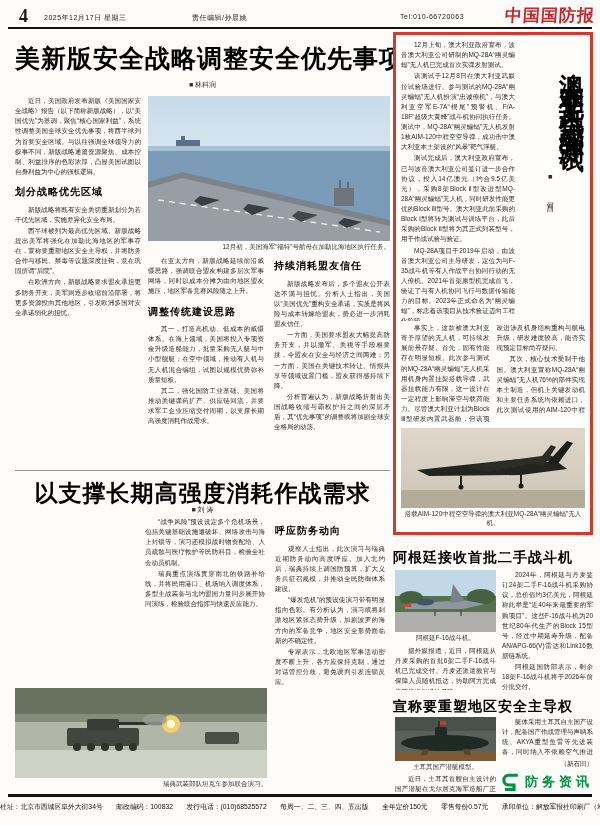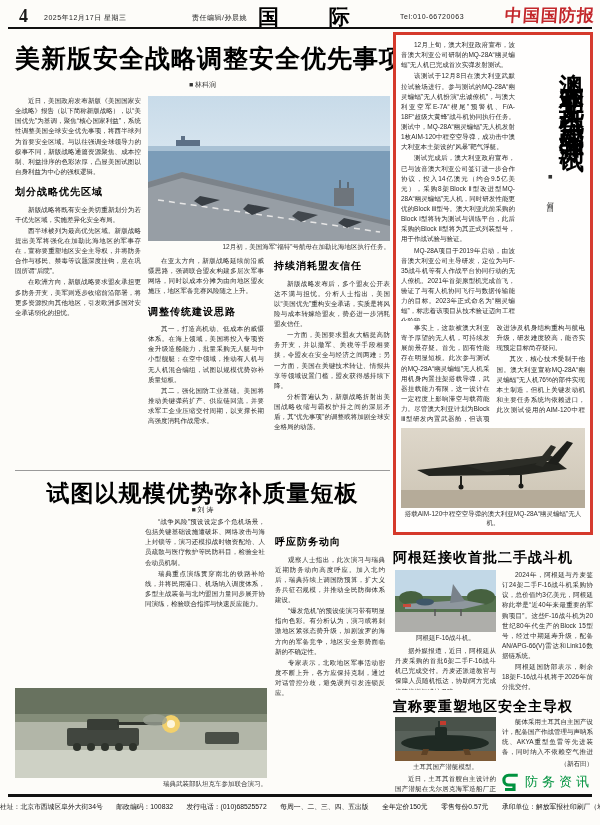--- a/index.html
+++ b/index.html
@@ -31,35 +31,34 @@
   .aus-c1{width:114px;overflow:hidden;}
   .aus-headcol{flex:1;display:flex;justify-content:flex-end;padding-top:14px;}
   .v-byline{writing-mode:vertical-rl;text-orientation:upright;font-size:7.5px;color:#333;margin-top:118px;margin-right:4px;letter-spacing:3px;}
   .v-head{writing-mode:vertical-rl;text-orientation:upright;font-size:25px;font-weight:bold;line-height:1.05;letter-spacing:6px;color:#000;}
   .aus-rowB{columns:2;column-gap:7px;height:102px;overflow:hidden;margin-top:2px;}
   
   .mini{display:flex;gap:6px;}
   .mini .ml{width:101px;flex:none;}
   .mini .mr{flex:1;overflow:hidden;}
   .badge{display:flex;align-items:center;justify-content:flex-end;gap:5px;margin-top:3px;}
-  .badge-label{font-size:13px;font-weight:normal;color:#00923f;letter-spacing:4px;white-space:nowrap;}
+  .badge-label{font-size:13px;font-weight:bold;color:#00923f;letter-spacing:4px;white-space:nowrap;}
   .credit{text-align:right;text-indent:0 !important;}
   .footer-line{font-size:6.8px;color:#111;text-align:center;white-space:nowrap;}
 </style>
 </head>
 <body>
 
 <div class="page">
 
   <div class="abs" style="left:16px;top:6px;">
     <span class="pageno">4</span>
   </div>
   <div class="abs meta" style="left:44px;top:13px;">2025年12月17日 星期三</div>
   <div class="abs meta" style="left:192px;top:13px;">责任编辑/孙晨姚</div>
-  <div class="abs section-title" style="left:258px;top:3px;">国 际</div>
   <div class="abs meta" style="left:400px;top:13px;">Tel:010-66720063</div>
   <div class="abs masthead" style="left:505px;top:4px;">中国国防报</div>
   <div class="abs rule" style="left:8px;top:27px;width:584px;height:2px;"></div>
 
   <div class="abs main-head" style="left:15px;top:42px;width:375px;text-align:center;">美新版安全战略调整安全优先事项</div>
   <div class="abs byline" style="left:15px;top:80px;width:375px;">■ 林科润</div>
 
   <div class="abs bodytext" style="left:15px;top:96px;width:126px;height:370px;">
     <p>近日，美国政府发布新版《美国国家安全战略》报告（以下简称新版战略），以“美国优先”为基调，聚焦“核心国家利益”，系统性调整美国全球安全优先事项，将西半球列为首要安全区域。与以往强调全球领导力的叙事不同，新版战略通篇资源聚焦、成本控制、利益排序的色彩浓厚，凸显美国试图以自身利益为中心的强权逻辑。</p>
     <div class="subhead">划分战略优先区域</div>
@@ -103,28 +102,28 @@
   </div>
   <div class="abs bodytext" style="left:148px;top:256px;width:116px;height:210px;">
     <p>在亚太方向，新版战略延续前沿威慑思路，强调联合盟友构建多层次军事网络，同时以成本分摊为由向地区盟友施压，地区军备竞赛风险随之上升。</p>
     <div class="subhead">调整传统建设思路</div>
     <p>其一，打造高机动、低成本的威慑体系。在海上领域，美国将投入专项资金升级造船能力，批量采购无人艇与中小型舰艇；在空中领域，推动有人机与无人机混合编组，试图以规模优势弥补质量短板。</p>
     <p>其二，强化国防工业基础。美国将推动关键弹药扩产、供应链回流，并要求军工企业压缩交付周期，以支撑长期高强度消耗作战需求。</p>
   </div>
 
   <div class="abs" style="left:15px;top:470px;width:375px;height:1px;background:#9a9a9a;"></div>
 
-  <div class="abs mid-head" style="left:15px;top:478px;width:375px;">试图以规模优势弥补质量短板</div>
+  <div class="abs mid-head" style="left:15px;top:478px;width:375px;">以支撑长期高强度消耗作战需求</div>
   <div class="abs byline" style="left:15px;top:505px;width:375px;">■ 刘 涛</div>
 
   <div class="abs bodytext" style="left:145px;top:517px;width:120px;height:168px;">
     <p>“战争风险”预设设定多个危机场景，包括关键基础设施遭破坏、网络攻击与海上封锁等，演习还模拟战时物资配给、人员疏散与医疗救护等民防科目，检验全社会动员机制。</p>
     <p>瑞典重点演练贯穿南北的铁路补给线，并将民用港口、机场纳入调度体系，多型主战装备与北约盟国力量同步展开协同演练，检验联合指挥与快速反应能力。</p>
   </div>
-  <div class="abs bodytext" style="left:275px;top:532px;width:110px;height:262px;">
+  <div class="abs bodytext" style="left:275px;top:521px;width:110px;height:262px;">
     <div class="subhead" style="margin-top:2px;">呼应防务动向</div>
     <p>观察人士指出，此次演习与瑞典近期防务动向高度呼应。加入北约后，瑞典持续上调国防预算，扩大义务兵征召规模，并推动全民防御体系建设。</p>
     <p>“爆发危机”的预设使演习带有明显指向色彩。有分析认为，演习或将刺激地区紧张态势升级，加剧波罗的海方向的军备竞争，地区安全形势面临新的不确定性。</p>
     <p>专家表示，北欧地区军事活动密度不断上升，各方应保持克制，通过对话管控分歧，避免误判引发连锁反应。</p>
   </div>
 
   <div class="abs photo" style="left:15px;top:688px;width:252px;height:90px;">
     <svg viewBox="0 0 252 90" preserveAspectRatio="none">
       <rect width="252" height="90" fill="#c4c8bd"></rect>
       <rect width="252" height="30" fill="#68725f"></rect>

